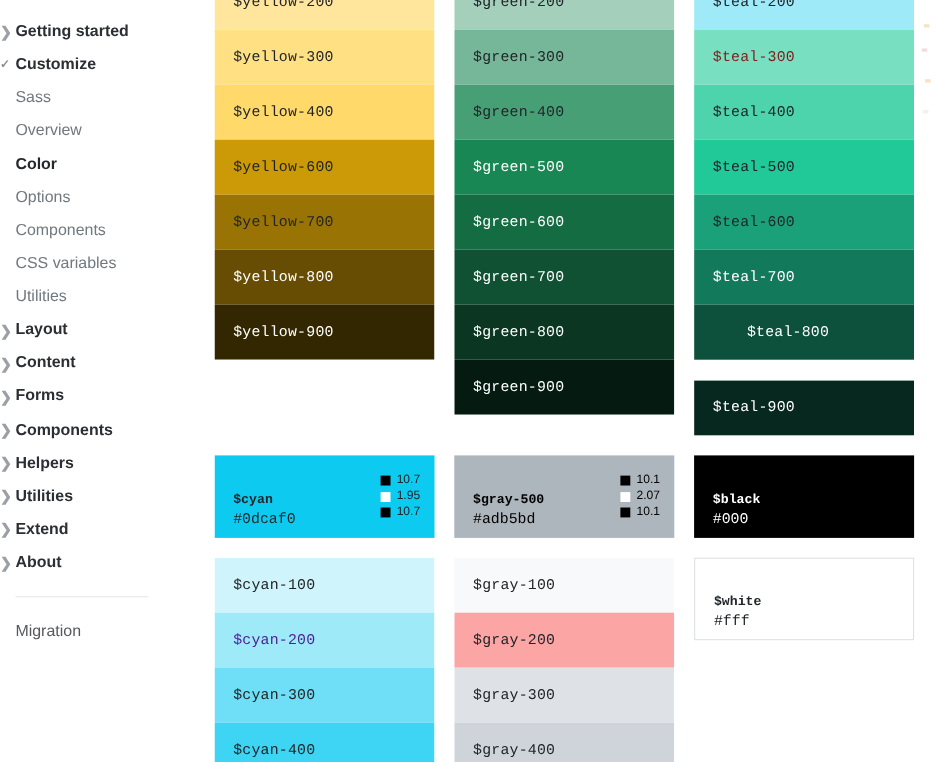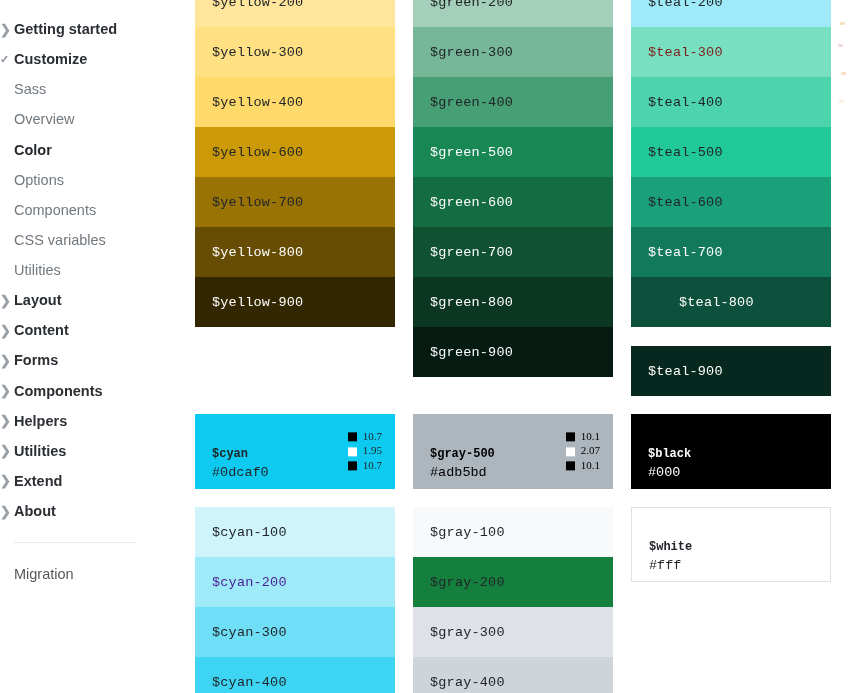--- a/index.html
+++ b/index.html
@@ -101,21 +101,21 @@
     top: 50%;
     transform: translateY(-50%);
     display: flex;
     flex-direction: column;
     gap: 1px;
   }
   .contrast-row {
     display: flex;
     align-items: center;
     gap: 6px;
-    font-family: Liberation Serif, serif;
+    font-family: Liberation Sans, sans-serif;
     font-size: 11px;
     line-height: 1.25;
   }
   .chip {
     width: 9px; height: 9px;
     flex: 0 0 9px;
     display: inline-block;
   }
   .chip.black { background: #000; }
   .chip.white { background: #fff; }
@@ -345,21 +345,21 @@
                 <span class="chip black"></span>
                 <span>10.1</span>
               </div>
             </div>
           </div>
           <div class="gap"></div>
           <div class="ramp">
             <div class="swatch" style="background: rgb(248, 249, 250); color: rgb(33, 37, 41);">
               <span>$gray-100</span>
             </div>
-            <div class="swatch" style="background: #15803d; color: rgb(33, 37, 41); text-align: center;">
+            <div class="swatch" style="background: #fca5a5; color: rgb(33, 37, 41); text-align: center;">
               <span>$gray-200</span>
             </div>
             <div class="swatch" style="background: rgb(222, 226, 230); color: rgb(33, 37, 41);">
               <span>$gray-300</span>
             </div>
             <div class="swatch" style="background: rgb(206, 212, 218); color: rgb(33, 37, 41);">
               <span>$gray-400</span>
             </div>
             <div class="swatch" style="background: rgb(173, 181, 189); color: rgb(33, 37, 41);"></div>
           </div>

